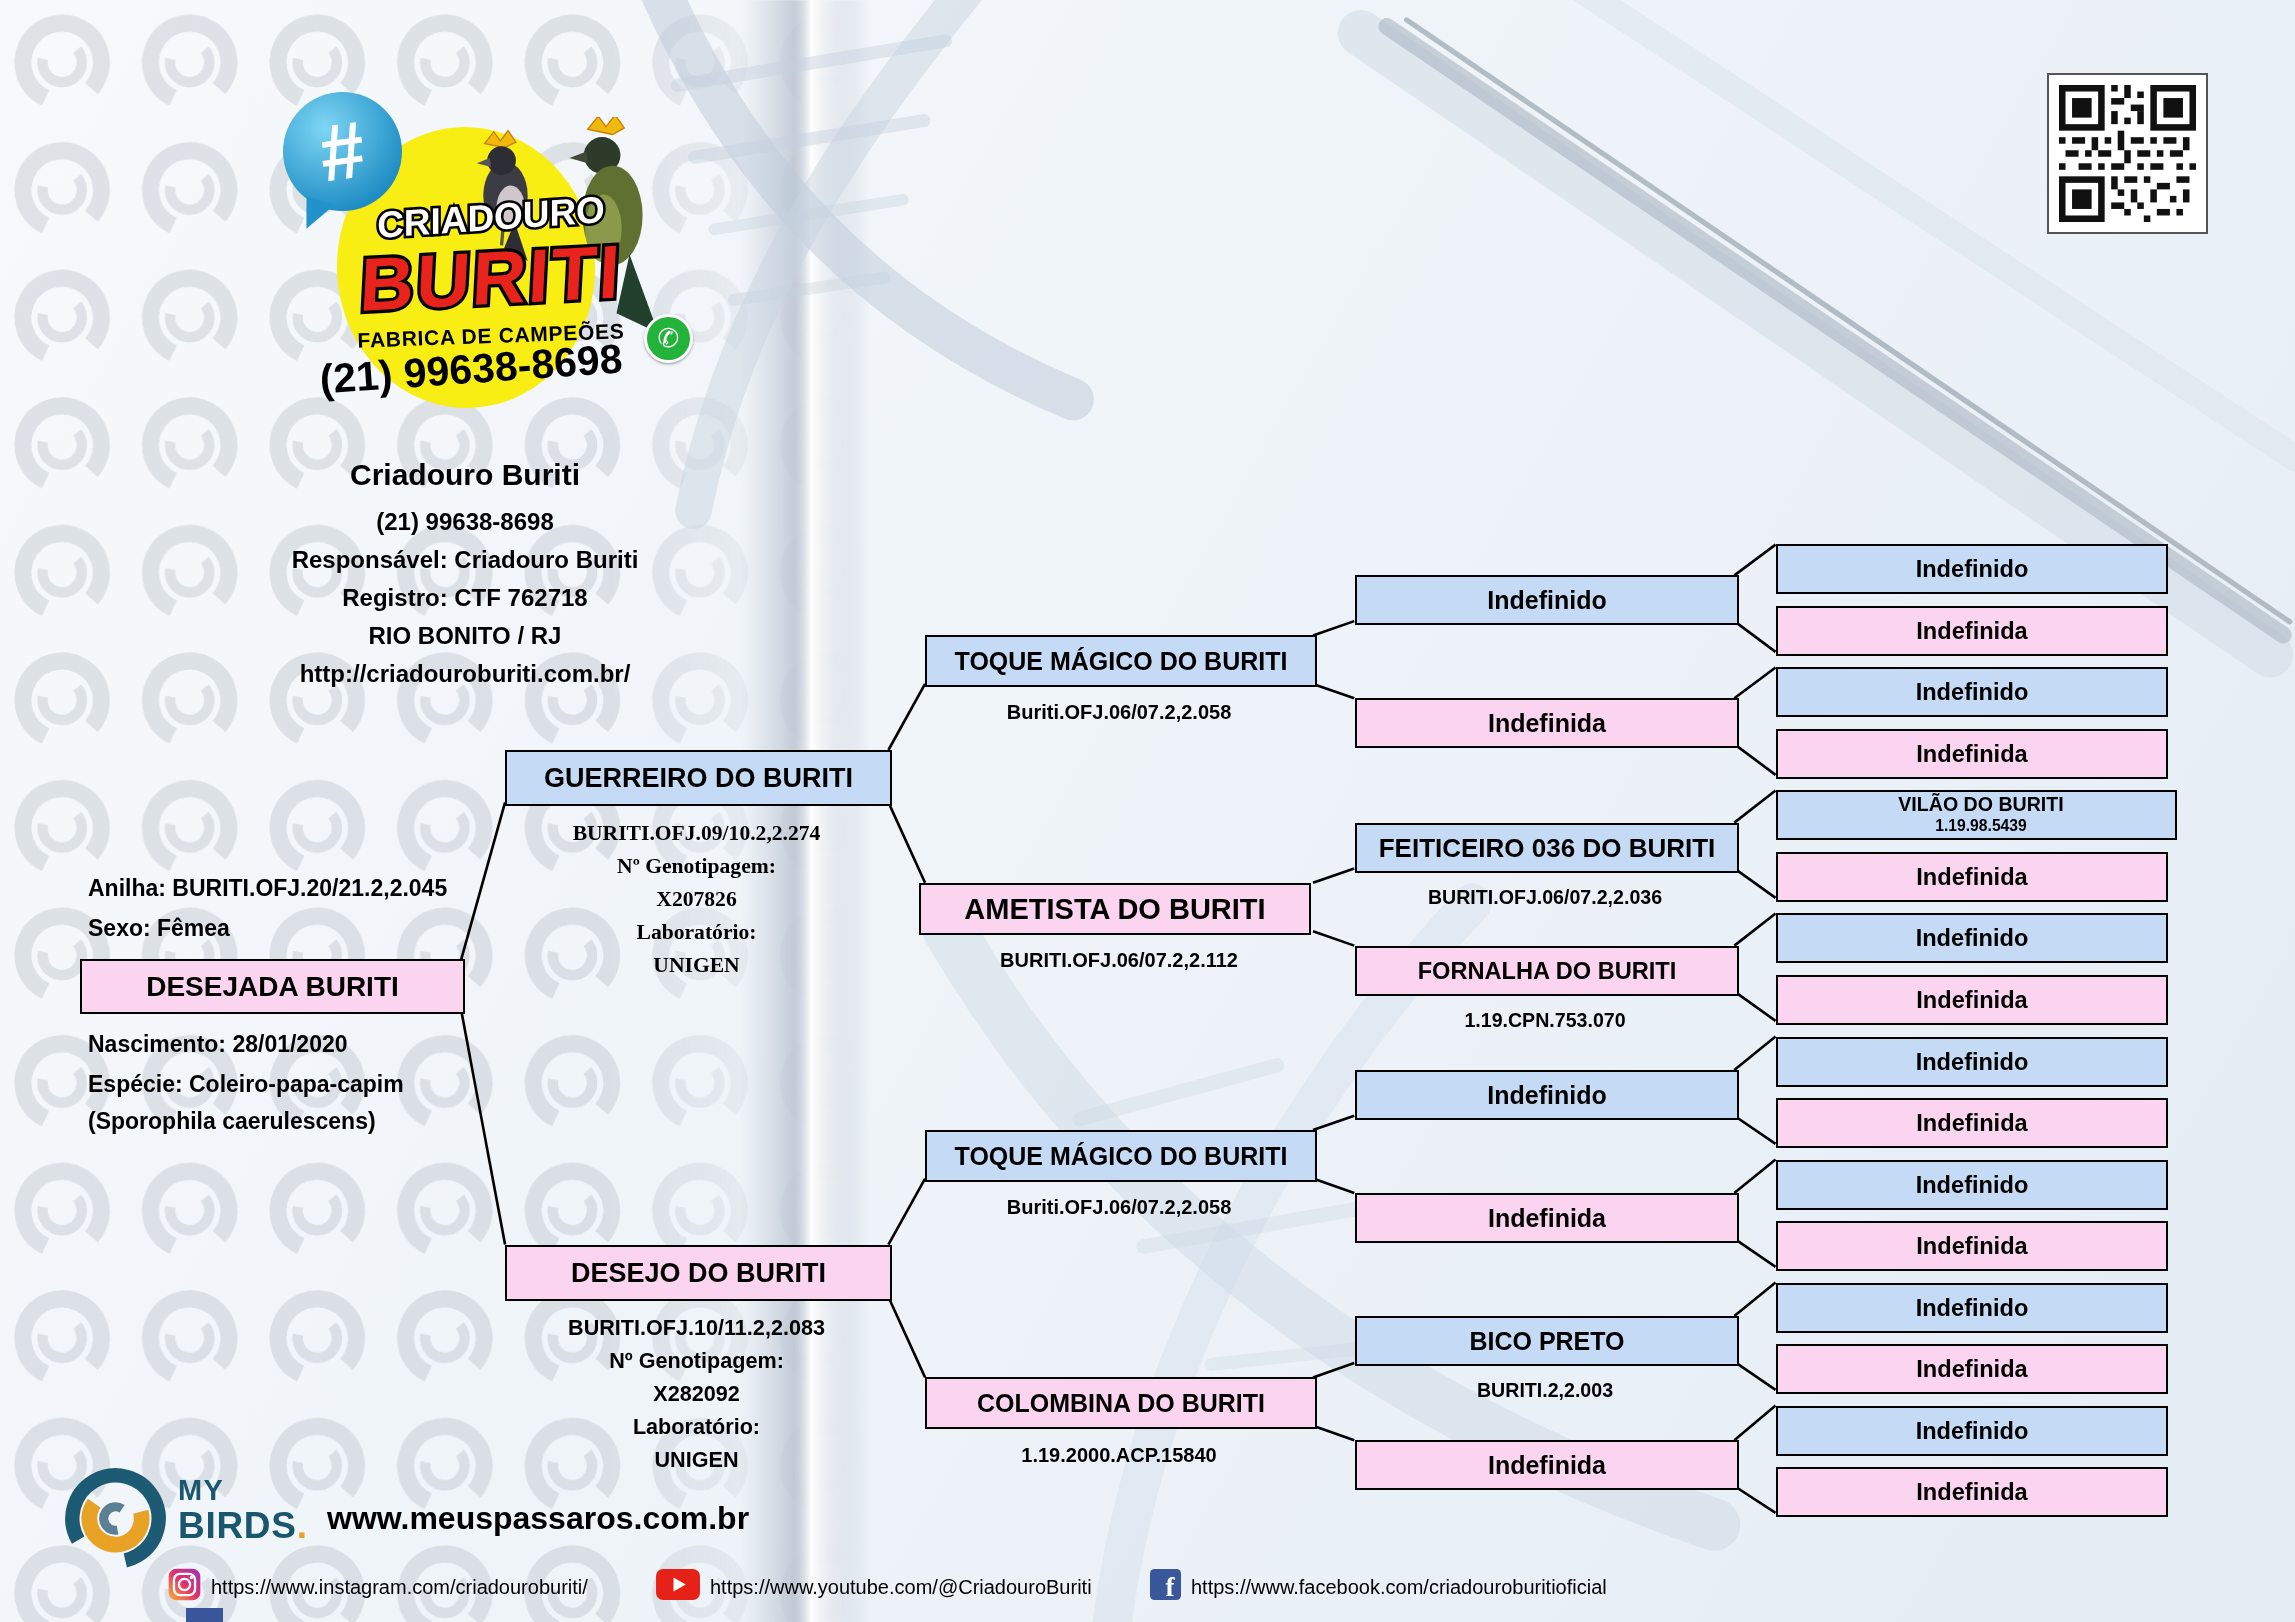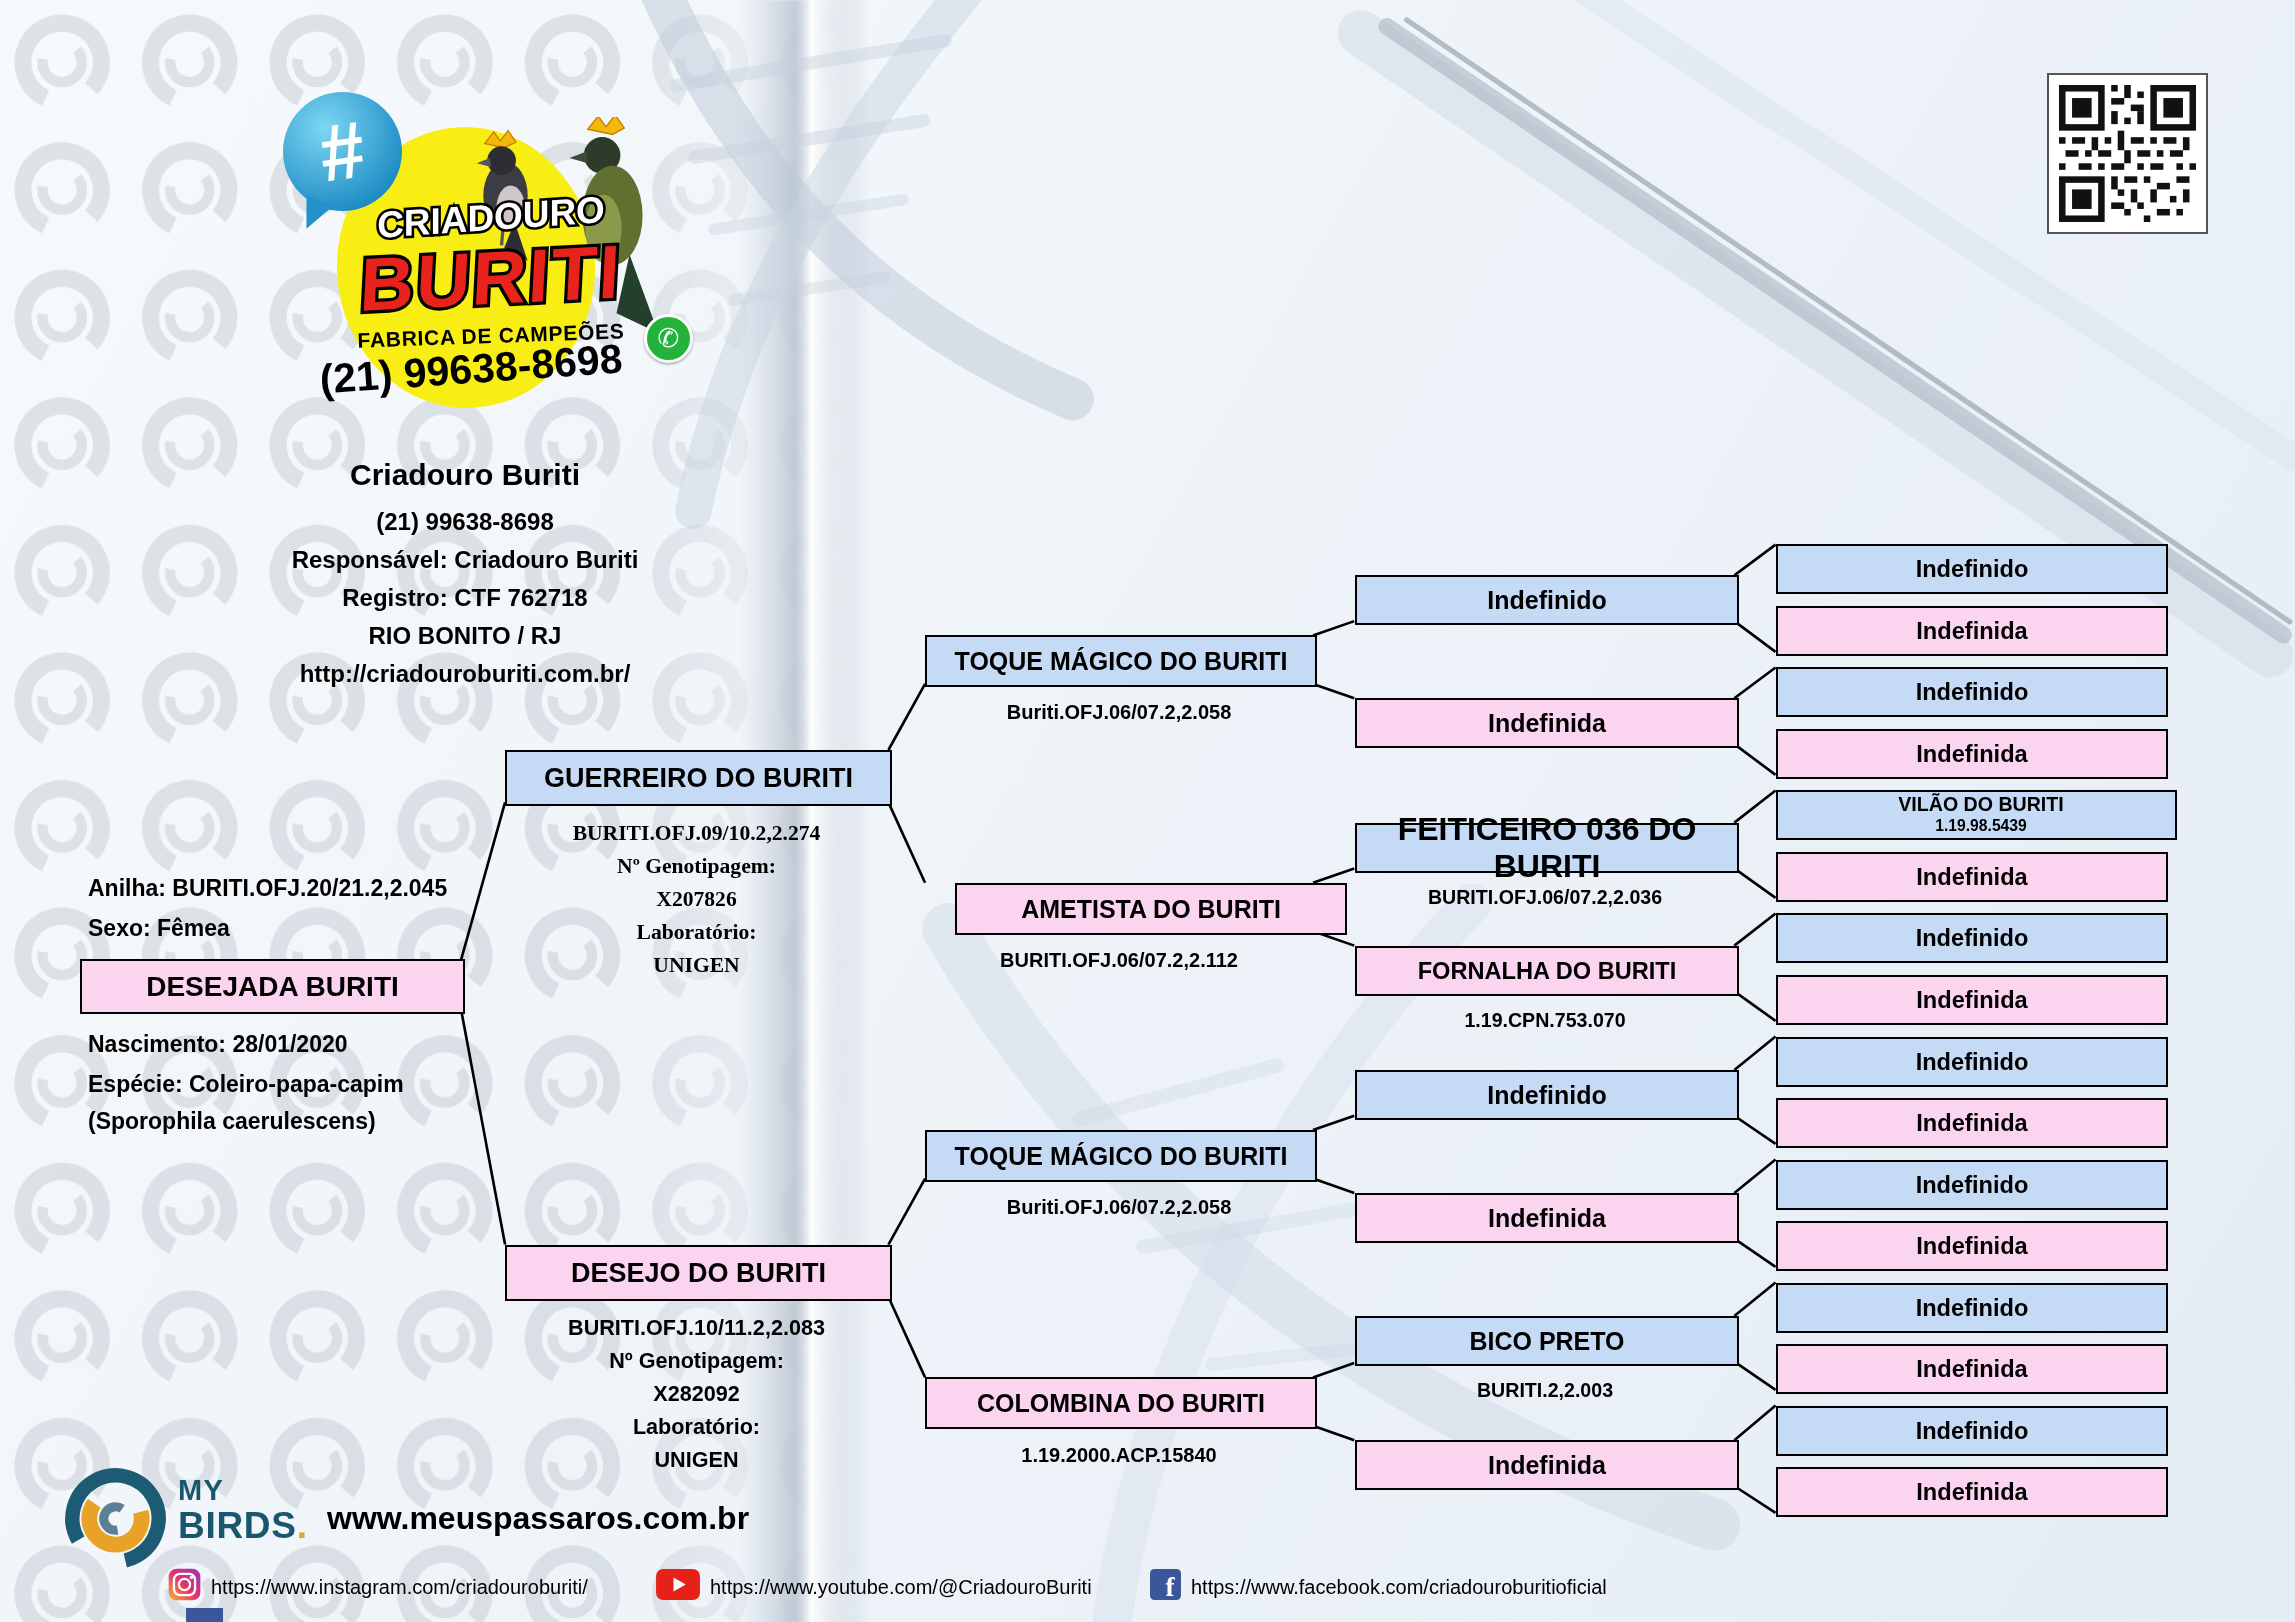--- a/index.html
+++ b/index.html
@@ -284,42 +284,42 @@
     <div>X282092</div>
     <div>Laboratório:</div>
     <div>UNIGEN</div>
   </div>
 
   <div class="box m" style="left:925px;top:635px;width:388px;height:48px;font-size:25px;">
     <span>TOQUE MÁGICO DO BURITI</span>
   </div>
   <div class="cap" style="left:925px;top:701px;width:388px;font-size:20px;">Buriti.OFJ.06/07.2,2.058</div>
 
-  <div class="box f" style="left:955px;top:883px;width:388px;height:48px;font-size:25px;align-items:center;">
+  <div class="box f" style="left:919px;top:883px;width:388px;height:48px;font-size:29px;align-items:center;">
     <span>AMETISTA DO BURITI</span>
   </div>
   <div class="cap" style="left:925px;top:949px;width:388px;font-size:20px;">BURITI.OFJ.06/07.2,2.112</div>
 
   <div class="box m" style="left:925px;top:1130px;width:388px;height:48px;font-size:25px;">
     <span>TOQUE MÁGICO DO BURITI</span>
   </div>
   <div class="cap" style="left:925px;top:1196px;width:388px;font-size:20px;">Buriti.OFJ.06/07.2,2.058</div>
 
   <div class="box f" style="left:925px;top:1377px;width:388px;height:48px;font-size:25px;text-align:right;">
     <span>COLOMBINA DO BURITI</span>
   </div>
   <div class="cap" style="left:925px;top:1444px;width:388px;font-size:20px;">1.19.2000.ACP.15840</div>
 
   <div class="box m" style="left:1355px;top:575px;width:380px;height:46px;font-size:25px;">
     <span>Indefinido</span>
   </div>
   <div class="box f" style="left:1355px;top:698px;width:380px;height:46px;font-size:25px;">
     <span>Indefinida</span>
   </div>
-  <div class="box m" style="left:1355px;top:823px;width:380px;height:46px;font-size:32px;">
+  <div class="box m" style="left:1355px;top:823px;width:380px;height:46px;font-size:26px;">
     <span>FEITICEIRO 036 DO BURITI</span>
   </div>
   <div class="cap" style="left:1355px;top:886px;width:380px;font-size:19.6px;">BURITI.OFJ.06/07.2,2.036</div>
   <div class="box f" style="left:1355px;top:946px;width:380px;height:46px;font-size:23.6px;">
     <span>FORNALHA DO BURITI</span>
   </div>
   <div class="cap" style="left:1355px;top:1009px;width:380px;font-size:19.6px;">1.19.CPN.753.070</div>
   <div class="box m" style="left:1355px;top:1070px;width:380px;height:46px;font-size:25px;">
     <span>Indefinido</span>
   </div>

